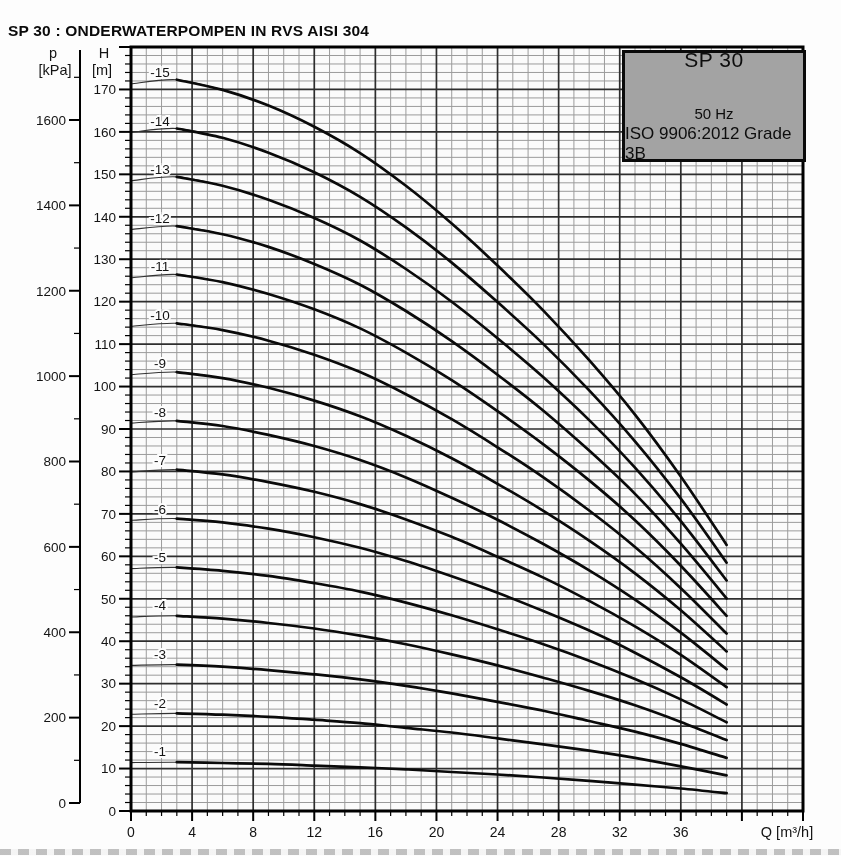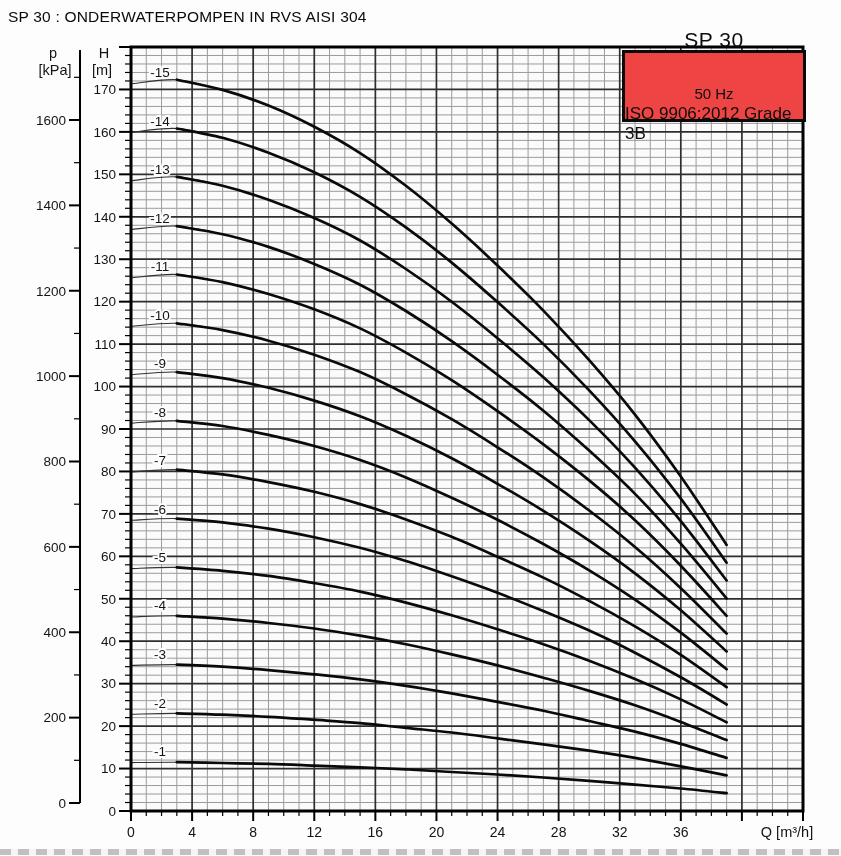--- a/index.html
+++ b/index.html
@@ -3,28 +3,28 @@
 <meta charset="utf-8">
 <style>
   html,body{margin:0;padding:0;}
   body{
     width:841px;height:856px;position:relative;overflow:hidden;
     background:#fdfdfd;
     font-family:"Liberation Sans", sans-serif;
     color:#111;
   }
   .page-title{
-    position:absolute;left:8px;top:8px;
-    font-size:15.5px;font-weight:normal;letter-spacing:.2px;color:#0a0a0a;
+    position:absolute;left:8px;top:22px;
+    font-size:15.5px;font-weight:bold;letter-spacing:.2px;color:#0a0a0a;
     white-space:nowrap;
   }
   #plot{position:absolute;left:0;top:0;}
   .legend-box{
-    position:absolute;left:622px;top:50px;width:184px;height:72px;
-    box-sizing:border-box;border:3px solid #0a0a0a;background:#ef4444;
+    position:absolute;left:622px;top:50px;width:184px;height:112px;
+    box-sizing:border-box;border:3px solid #0a0a0a;background:#a3a3a3;
     display:flex;flex-direction:column;align-items:center;justify-content:center;
     gap:2px;z-index:5;
   }
   .legend-model{font-size:21px;letter-spacing:.5px;color:#0d0d0d;}
   .legend-freq{font-size:15px;color:#0d0d0d;margin-top:31px;}
   .legend-standard{font-size:17px;color:#0d0d0d;}
   .scan-strip{
     position:absolute;left:0;top:849px;width:841px;height:6px;
     background:repeating-linear-gradient(90deg,#8f8f8f 0 11px,#eeeeee 11px 18px);
     opacity:.55;z-index:2;

